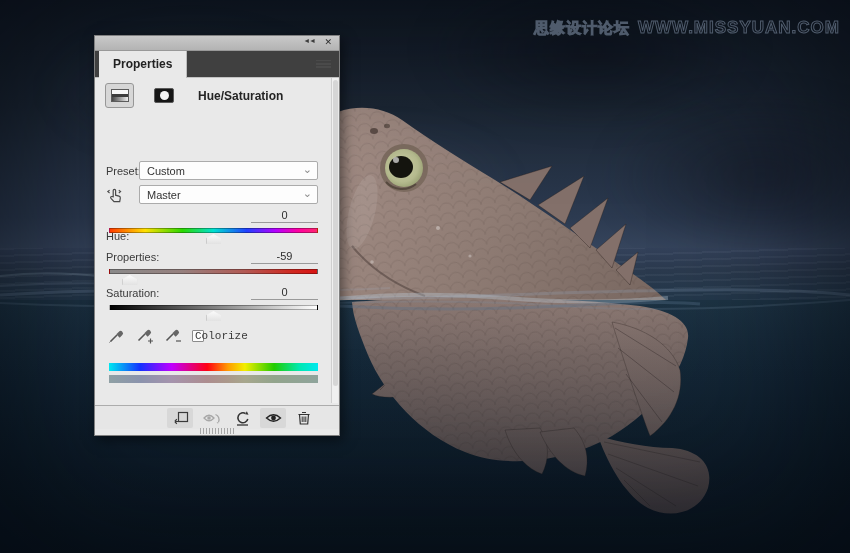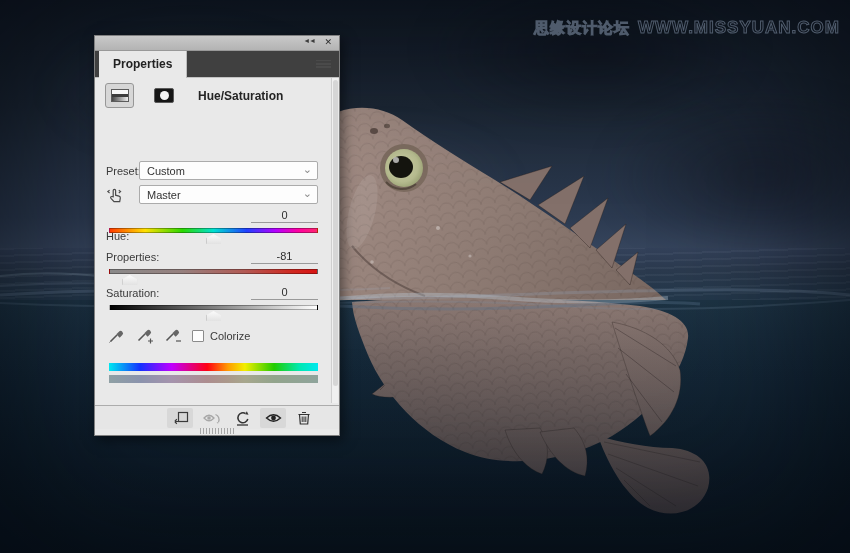--- a/index.html
+++ b/index.html
@@ -238,21 +238,21 @@
         <span class="chev">⌄</span>
       </div>
 
       <span class="slider-label" style="top:132px;margin-top:20px;">Hue:</span>
       <span class="slider-val" style="top:131px;">0</span>
       <div class="track hue" style="top:150px;">
         <div class="thumb" style="left:50%;"></div>
       </div>
 
       <span class="slider-label" style="top:173px;">Properties:</span>
-      <span class="slider-val" style="top:172px;">-81</span>
+      <span class="slider-val" style="top:172px;">-59</span>
       <div class="track sat" style="top:191px;">
         <div class="thumb" style="left:9.5%;"></div>
       </div>
 
       <span class="slider-label" style="top:209px;">Saturation:</span>
       <span class="slider-val" style="top:208px;">0</span>
       <div class="track light" style="top:227px;">
         <div class="thumb" style="left:50%;"></div>
       </div>
 
@@ -271,21 +271,21 @@
         </svg>
       </div>
       <div class="dropper" style="left:68px;top:247px;">
         <svg width="20" height="20" viewBox="0 0 20 20">
           <path d="M3.5 15.5 L10 9" stroke="#555" stroke-width="1.6"></path>
           <path d="M9.3 8.3 l2.6-2.6 a2.4 2.4 0 1 1 3.4 3.4 l-2.6 2.6 Z" fill="#666"></path>
           <path d="M13 16 h5" stroke="#555" stroke-width="1.2"></path>
         </svg>
       </div>
       <div class="checkbox" style="left:97px;top:252px;"></div>
-      <span class="colorize-label" style="left:115px;top:252px;">Colorize</span>
+      <span class="colorize-label" style="left:100px;top:252px;font-family:Liberation Mono, monospace;">Colorize</span>
 
       <div class="spec-bar orig" style="top:285px;"></div>
       <div class="spec-bar adj" style="top:297px;"></div>
 
       <div class="scrollbar">
         <div class="scroll-thumb"></div>
       </div>
     </div>
 
     <div class="toolbar">

